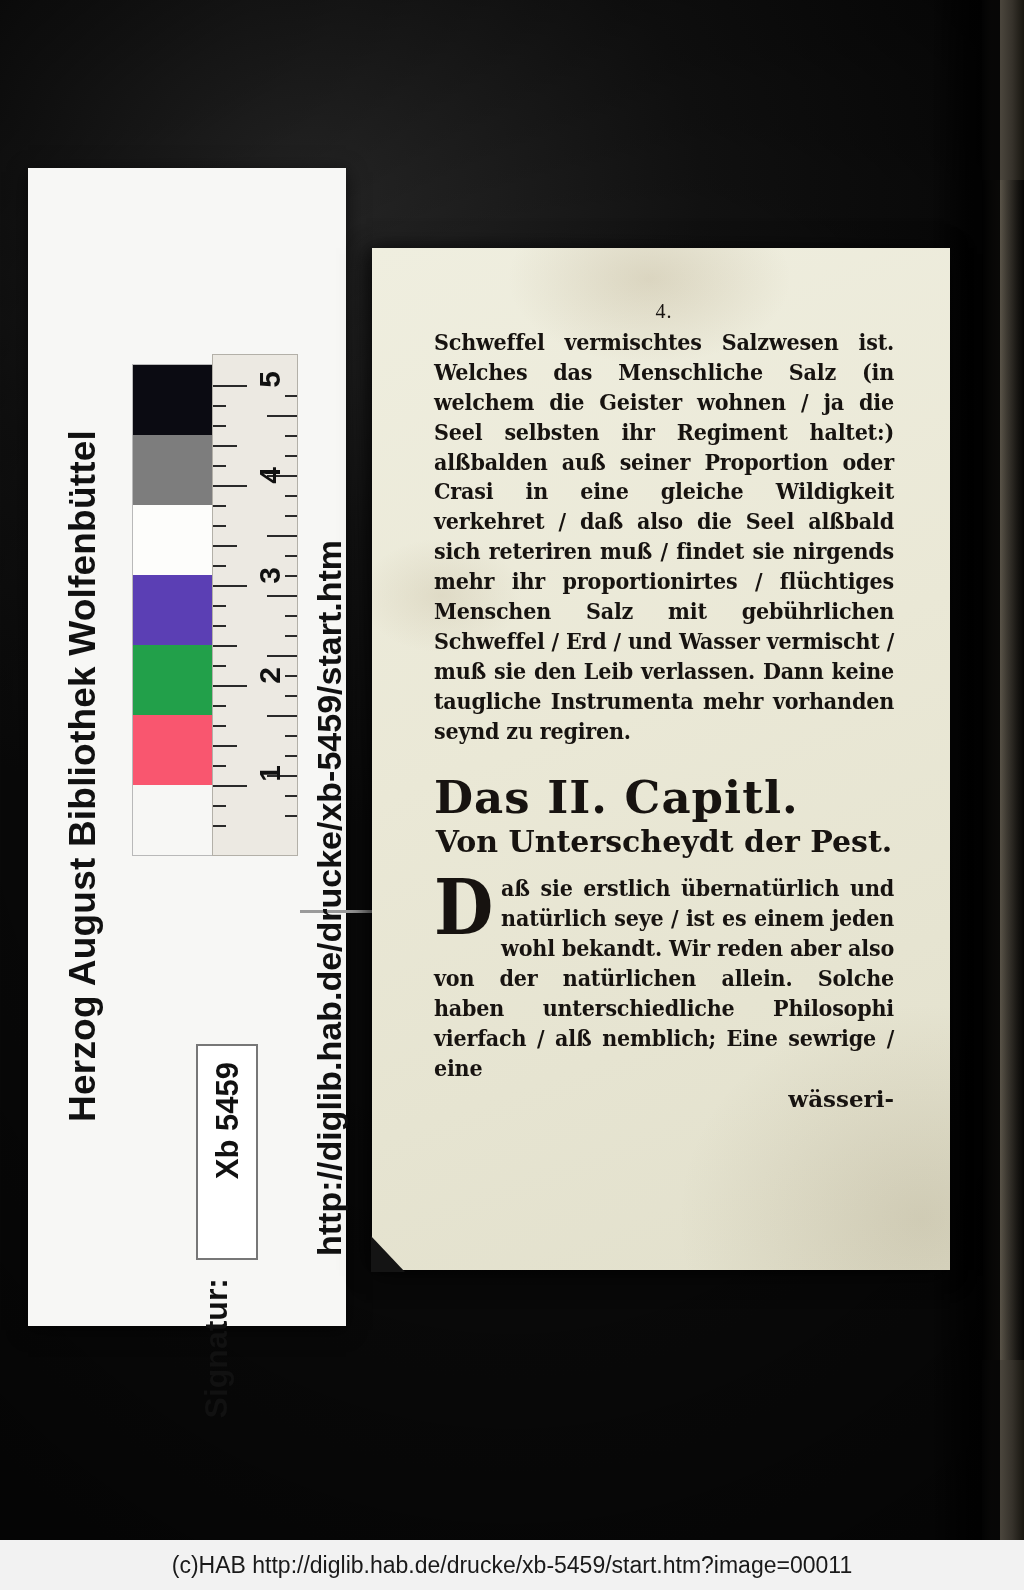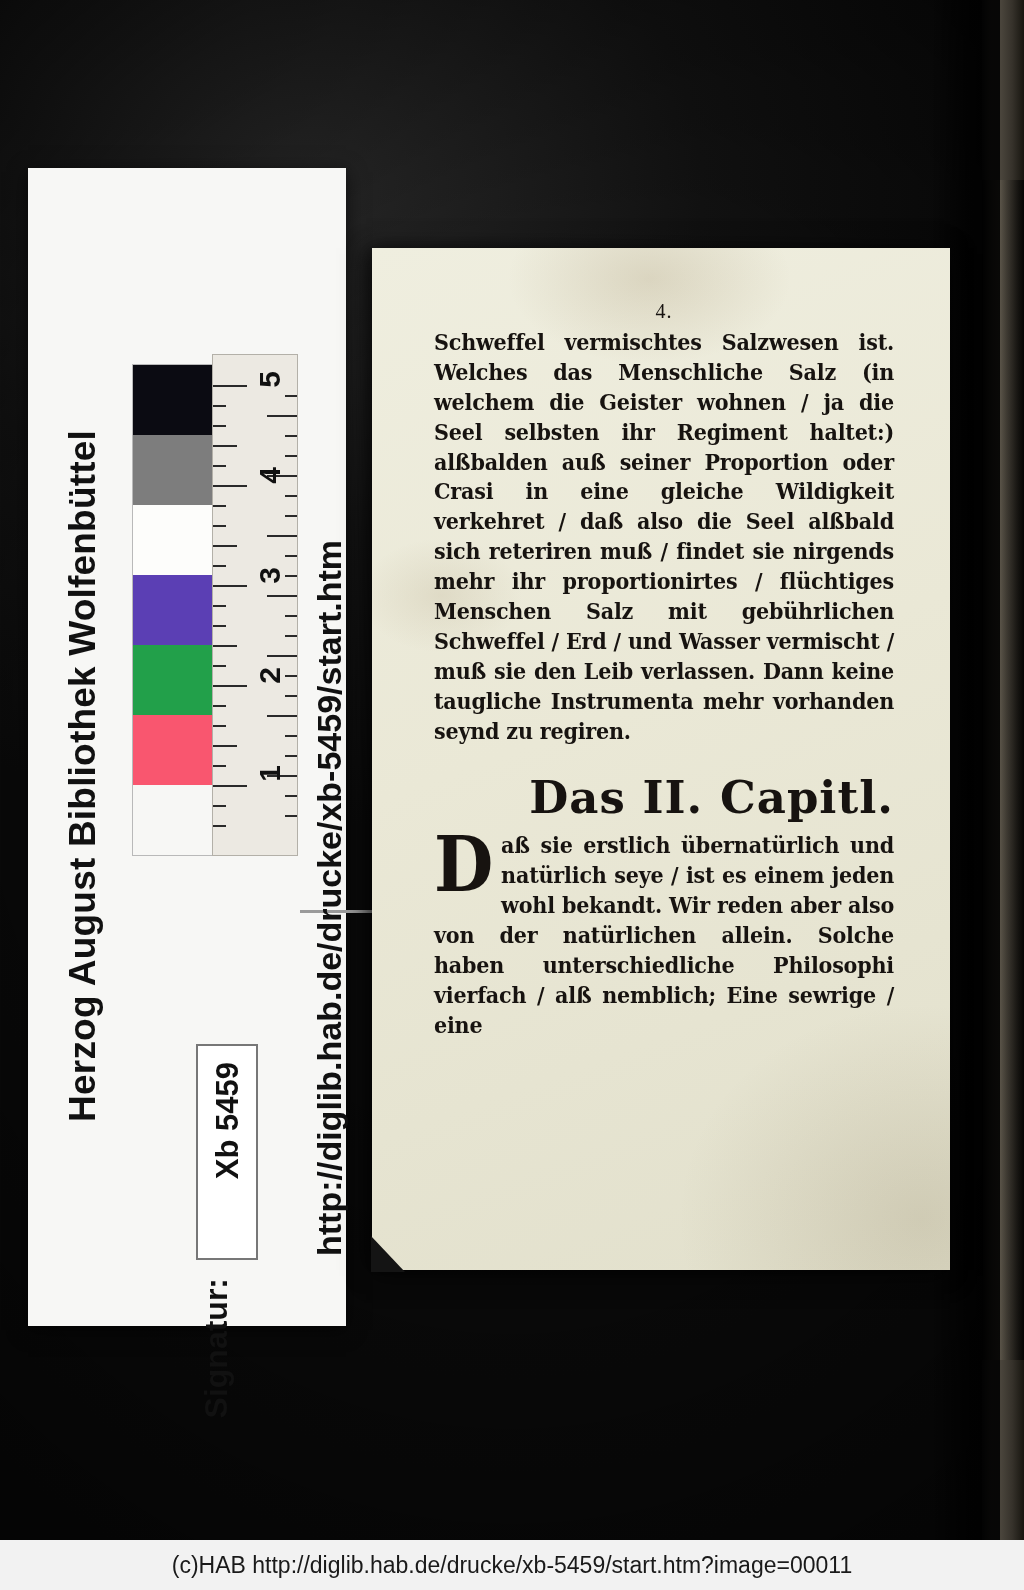--- a/index.html
+++ b/index.html
@@ -192,26 +192,25 @@
     font-family: "DejaVu Serif", serif;
     font-size: 23px;
     line-height: 1.30;
     letter-spacing: -0.2px;
     text-align: justify;
     font-weight: 600;
     font-stretch: condensed;
   }
   .blackletter p { margin: 0; }
   #chapter-head {
-    text-align: right;
+    text-align: left;
     font-size: 45px;
     font-weight: bold;
     letter-spacing: 1px;
     margin-top: 26px;
-    margin-bottom: 6px;
     font-family: "DejaVu Serif", serif;
   }
   #chapter-sub {
     text-align: center;
     font-size: 30px;
     font-weight: bold;
     margin-bottom: 14px;
     font-family: "DejaVu Serif", serif;
   }
   #body2 { position: relative; }
@@ -336,23 +335,25 @@
 </div>
 
 <div id="page">
   <div id="page-stain"></div>
   <div id="text-col">
     <div id="folio">4.</div>
     <div class="blackletter">
       <p>Schweffel vermischtes Salzwesen ist. Welches das Menschliche Salz (in welchem die Geister wohnen / ja die Seel selbsten ihr Regiment haltet:) alßbalden auß seiner Proportion oder Crasi in eine gleiche Wildigkeit verkehret / daß also die Seel alßbald sich reteriren muß / findet sie nirgends mehr ihr proportionirtes / flüchtiges Menschen Salz mit gebührlichen Schweffel / Erd / und Wasser vermischt / muß sie den Leib verlassen. Dann keine taugliche Instrumenta mehr vorhanden seynd zu regiren.</p>
     </div>
     <div id="chapter-head">Das II. Capitl.</div>
+    <div id="chapter-sub">Von Unterscheydt der Pest.</div>
     <div id="body2" class="blackletter">
       <span id="dropcap">D</span>
       <span>aß sie erstlich übernatürlich und natürlich seye / ist es einem jeden wohl bekandt.   Wir reden aber also von der natürlichen allein. Solche haben unterschiedliche Philosophi vierfach / alß nemblich; Eine sewrige / eine</span>
     </div>
+    <div id="catchword">wässeri-</div>
   </div>
   <div id="page-corner"></div>
 </div>
 
 <div id="footer">
   <span id="footer-text">(c)HAB http://diglib.hab.de/drucke/xb-5459/start.htm?image=00011</span>
 </div>
 
 </body></html>

